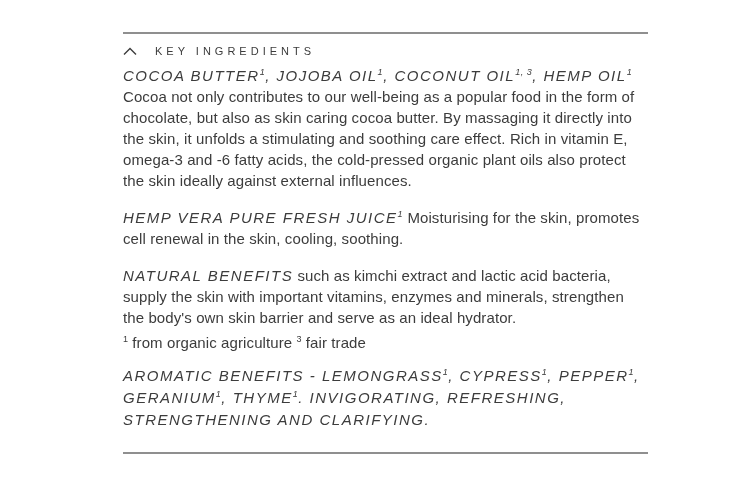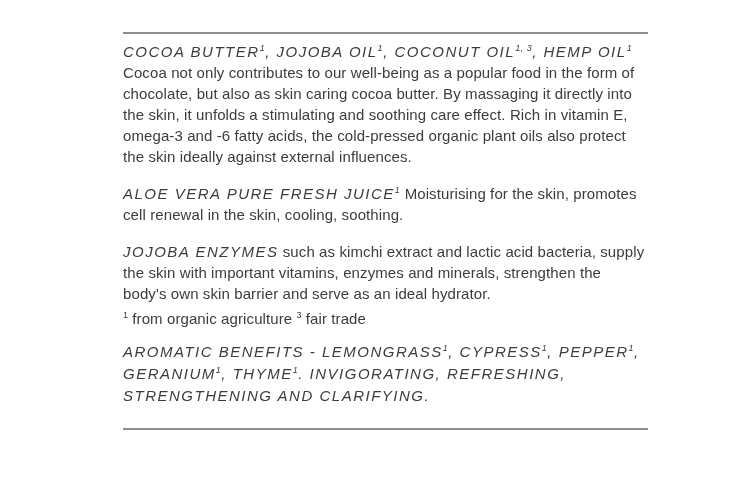--- a/index.html
+++ b/index.html
@@ -68,24 +68,32 @@
   }
   .seg-body { letter-spacing: 0.1px; }
 </style>
 </head>
 <body>
 
 <div class="content-col">
 
   <div class="rule rule-top"></div>
 
+  <div class="accordion-header">
+    <span class="chevron">
+      <svg width="14" height="9" viewBox="0 0 14 9" aria-hidden="true">
+        <polyline points="1,7.5 7,1.5 13,7.5" fill="none" stroke="#3c3c3c" stroke-width="1.4"></polyline>
+      </svg>
+    </span>
+    <span class="accordion-title">KEY INGREDIENTS</span>
+  </div>
 
   <div class="accordion-body">
     <p class="para first"><span class="seg-em">COCOA BUTTER</span><sup class="seg-emsup">1</sup><span class="seg-em">, JOJOBA OIL</span><sup class="seg-emsup">1</sup><span class="seg-em">, COCONUT OIL</span><sup class="seg-emsup">1, 3</sup><span class="seg-em">, HEMP OIL</span><sup class="seg-emsup">1</sup><span class="seg-body"> Cocoa not only contributes to our well-being as a popular food in the form of chocolate, but also as skin caring cocoa butter. By massaging it directly into the skin, it unfolds a stimulating and soothing care effect. Rich in vitamin E, omega-3 and -6 fatty acids, the cold-pressed organic plant oils also protect the skin ideally against external influences.</span></p>
-    <p class="para"><span class="seg-em">ALOE VERA PURE FRESH JUICE</span><sup class="seg-emsup">1</sup><span class="seg-body"> Moisturising for the skin, promotes cell renewal in the skin, cooling, soothing.</span></p>
-    <p class="para"><span class="seg-em">JOJOBA ENZYMES</span><span class="seg-body"> such as kimchi extract and lactic acid bacteria, supply the skin with important vitamins, enzymes and minerals, strengthen the body's own skin barrier and serve as an ideal hydrator.</span></p>
+    <p class="para"><span class="seg-em">HEMP VERA PURE FRESH JUICE</span><sup class="seg-emsup">1</sup><span class="seg-body"> Moisturising for the skin, promotes cell renewal in the skin, cooling, soothing.</span></p>
+    <p class="para"><span class="seg-em">NATURAL BENEFITS</span><span class="seg-body"> such as kimchi extract and lactic acid bacteria, supply the skin with important vitamins, enzymes and minerals, strengthen the body's own skin barrier and serve as an ideal hydrator.</span></p>
     <p class="para footnote"><sup class="seg-sup">1</sup><span class="seg-body"> from organic agriculture </span><sup class="seg-sup">3</sup><span class="seg-body"> fair trade</span></p>
     <p class="para aromatic"><span class="seg-em">AROMATIC BENEFITS - LEMONGRASS</span><sup class="seg-emsup">1</sup><span class="seg-em">, CYPRESS</span><sup class="seg-emsup">1</sup><span class="seg-em">, PEPPER</span><sup class="seg-emsup">1</sup><span class="seg-em">, GERANIUM</span><sup class="seg-emsup">1</sup><span class="seg-em">, THYME</span><sup class="seg-emsup">1</sup><span class="seg-em">. INVIGORATING, REFRESHING, STRENGTHENING AND CLARIFYING.</span></p>
   </div>
 
   <div class="rule rule-bottom"></div>
 
 </div>
 
 </body></html>

